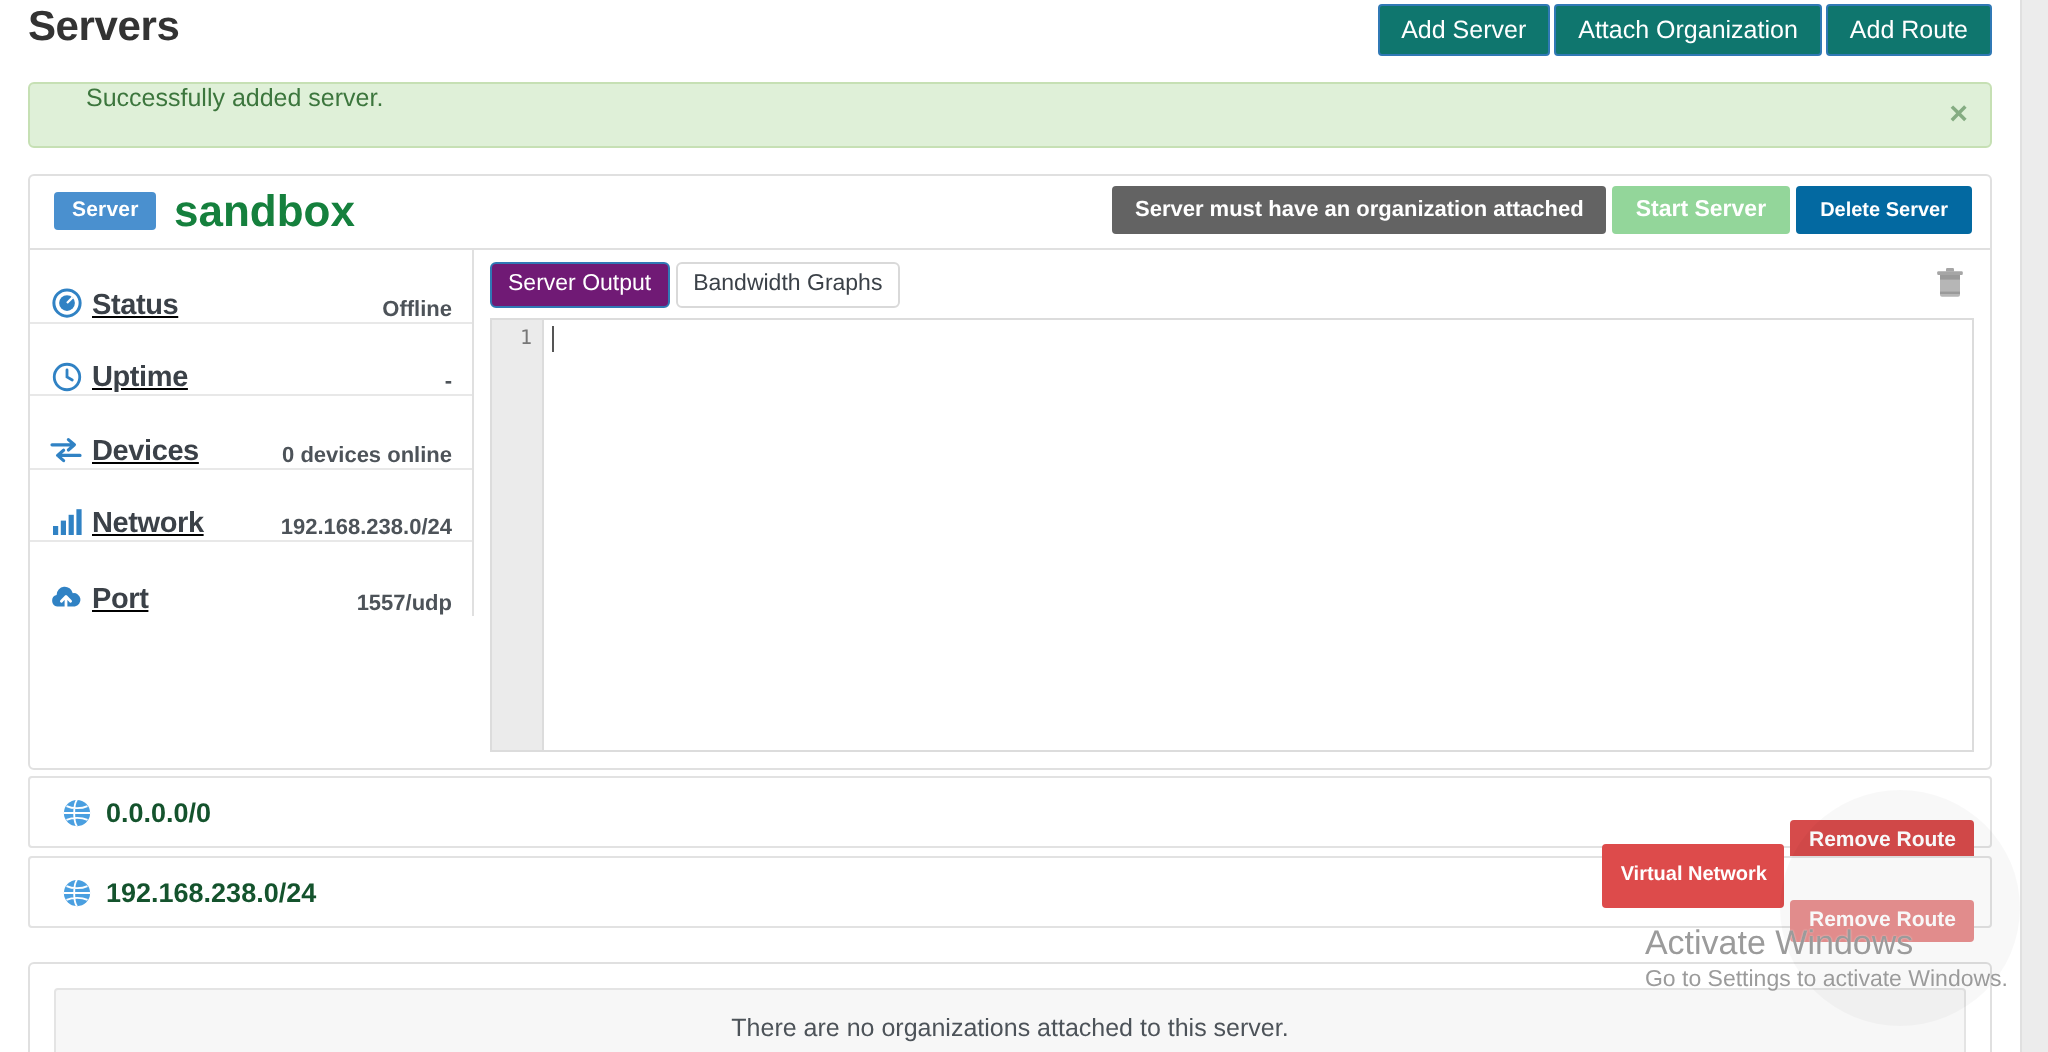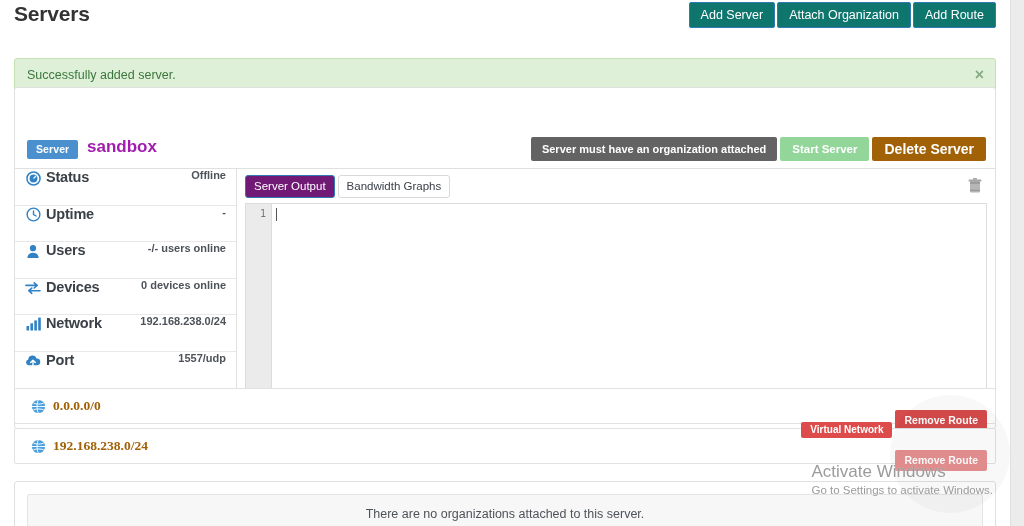--- a/index.html
+++ b/index.html
@@ -37,71 +37,71 @@
     border: 1px solid transparent; cursor: pointer; white-space: nowrap;
     font-family: "Liberation Sans", sans-serif;
   }
   .btn-primary {
     background: #0f766e; border-color: #3079b5; color: #fff;
     font-size: 12.5px; height: 26px; padding: 0 11px; border-radius: 2px;
   }
 
   
   .alert {
-    position: absolute; left: 14px; top: 58px; width: 982px; height: 33px;
+    position: absolute; left: 14px; top: 41px; width: 982px; height: 33px;
     background: #dff0d8; border: 1px solid #c6e0b4; border-radius: 3px;
     color: #3c763d; font-size: 12.5px;
-    display: flex; align-items: center; padding: 0 12px;
+    display: flex; align-items: flex-start; padding: 0 28px;
   }
   .alert-close {
     position: absolute; right: 11px; top: 50%; transform: translateY(-50%);
     font-size: 16px; color: #3c763d; opacity: .55; cursor: pointer;
     line-height: 1; font-weight: bold;
   }
 
   
   .server-panel {
     position: absolute; left: 14px; top: 87px; width: 982px;
     border: 1px solid #e0e0e0; border-radius: 3px; background: #fff;
   }
   .server-head {
-    position: relative; height: 37px; border-bottom: 1px solid #e0e0e0; margin-top: 44px;
+    position: relative; height: 37px; border-bottom: 1px solid #e0e0e0;
   }
   .badge-server {
     position: absolute; left: 12px; top: 8px;
     background: #4a90cf; color: #fff; font-size: 10.5px; font-weight: bold;
     padding: 3px 9px 4px; border-radius: 2px; letter-spacing: .1px;
   }
   .server-name {
     position: absolute; left: 72px; top: 5px;
-    font-size: 17px; font-weight: bold; color: #a21caf;
+    font-size: 22px; font-weight: bold; color: #15803d;
   }
   .server-head-actions {
     position: absolute; right: 9px; top: 5px; display: flex; gap: 3px;
   }
   .btn-grey {
     background: #636363; color: #fff; font-size: 11px; font-weight: bold;
     height: 24px; padding: 0 10px; border-radius: 2px;
   }
   .btn-green-muted {
     background: #93d69a; color: #fff; font-size: 11.5px; font-weight: bold;
     height: 24px; padding: 0 11px; border-radius: 2px;
   }
   .btn-red {
-    background: #a16207; color: #fff; font-size: 14px; font-weight: bold;
+    background: #0369a1; color: #fff; font-size: 10px; font-weight: bold;
     height: 24px; padding: 0 11px; border-radius: 2px;
   }
 
   .server-body { display: flex; align-items: flex-start; }
 
   
   .status-list { width: 222px; border-right: 1px solid #e0e0e0; flex: none; }
   .status-row {
     position: relative; height: 36.5px; border-bottom: 1px solid #e8e8e8;
-    display: flex; align-items: flex-start; padding: 0 10px 0 9px;
+    display: flex; align-items: flex-end; padding: 0 10px 0 9px; text-decoration: underline;
   }
   .status-row:last-child { border-bottom: none; }
   .status-icon {
     width: 18px; height: 18px; flex: none; display: flex;
     align-items: center; justify-content: center; color: #3082c4;
     margin-right: 4px;
   }
   .status-label {
     font-size: 14.5px; font-weight: bold; color: #3b4148; letter-spacing: -.2px;
   }
@@ -146,25 +146,25 @@
 
   
   .routes { position: absolute; left: 14px; top: 388px; width: 982px; }
   .route-row {
     position: relative; height: 36px; background: #fff;
     border: 1px solid #e2e2e2; border-radius: 2px;
     display: flex; align-items: center; padding: 0 8px 0 16px;
     margin-bottom: 4px;
   }
   .route-icon { color: #4a9fe0; margin-right: 7px; display: flex; }
-  .route-label { font-size: 13.5px; font-weight: bold; color: #a16207; font-family: Liberation Serif, serif; }
+  .route-label { font-size: 13.5px; font-weight: bold; color: #14532d; }
   .route-actions { position: absolute; right: 8px; display: flex; gap: 3px; }
   .btn-vnet {
     background: #dd4b4b; color: #fff; font-size: 10px; font-weight: bold;
-    height: 16px; padding: 0 8px; border-radius: 2px;
+    height: 32px; padding: 0 8px; border-radius: 2px;
   }
   .btn-remove {
     background: #d64b4b; color: #fff; font-size: 10.5px; font-weight: bold;
     height: 21px; padding: 0 8px; border-radius: 2px; margin-top: 28px;
   }
   .btn-remove.faded { background: #e89090; }
 
   
   .orgs-panel {
     position: absolute; left: 14px; top: 481px; width: 982px; height: 60px;
@@ -173,21 +173,21 @@
   .orgs-inner {
     position: absolute; left: 12px; top: 12px; right: 12px; bottom: -40px;
     background: #f7f7f7; border: 1px solid #e4e4e4; border-radius: 2px;
     display: flex; align-items: flex-start; justify-content: center;
     padding-top: 12px;
   }
   .orgs-empty { font-size: 12.5px; color: #4d5359; }
 
   
   .watermark {
-    position: absolute; right: 31px; top: 462px; text-align: left;
+    position: absolute; right: 20px; top: 462px; text-align: left;
     color: #9b9b9b; pointer-events: none; user-select: none;
     text-shadow: 0 0 1px rgba(255,255,255,.6);
   }
   .wm-title { font-size: 17px; line-height: 20px; white-space: nowrap; }
   .wm-sub   { font-size: 11.5px; line-height: 16px; white-space: nowrap; }
   .wm-blob {
     position: absolute; right: 14px; top: 395px; width: 120px; height: 118px;
     border-radius: 50%; background: rgba(0,0,0,0.028);
   }
 </style>
@@ -244,30 +244,20 @@
             <span class="status-icon">
               <svg width="15" height="15" viewBox="0 0 16 16">
                   <circle cx="8" cy="8" r="6.8" fill="none" stroke="#3082c4" stroke-width="1.5"></circle>
                   <path d="M8 4.2 L8 8 L10.8 9.6" stroke="#3082c4" stroke-width="1.5" fill="none" stroke-linecap="round"></path>
                 </svg>
             </span>
             <span class="status-label">Uptime</span>
             <span class="status-value">-</span>
           </div>
 
-          <div class="status-row">
-            <span class="status-icon">
-              <svg width="14" height="15" viewBox="0 0 14 16">
-                  <circle cx="7" cy="4.4" r="3.3" fill="#3082c4"></circle>
-                  <path d="M1 15c0-3.6 2.7-5.6 6-5.6s6 2 6 5.6z" fill="#3082c4"></path>
-                </svg>
-            </span>
-            <span class="status-label">Users</span>
-            <span class="status-value">-/- users online</span>
-          </div>
 
           <div class="status-row">
             <span class="status-icon">
               <svg width="16" height="14" viewBox="0 0 16 14">
                   <path d="M1 4.4h11M9.2 1.8l3 2.6-3 2.6" stroke="#3082c4" stroke-width="1.6" fill="none" stroke-linecap="round" stroke-linejoin="round"></path>
                   <path d="M15 9.7H4M6.8 7.1l-3 2.6 3 2.6" stroke="#3082c4" stroke-width="1.6" fill="none" stroke-linecap="round" stroke-linejoin="round"></path>
                 </svg>
             </span>
             <span class="status-label">Devices</span>
             <span class="status-value">0 devices online</span>

